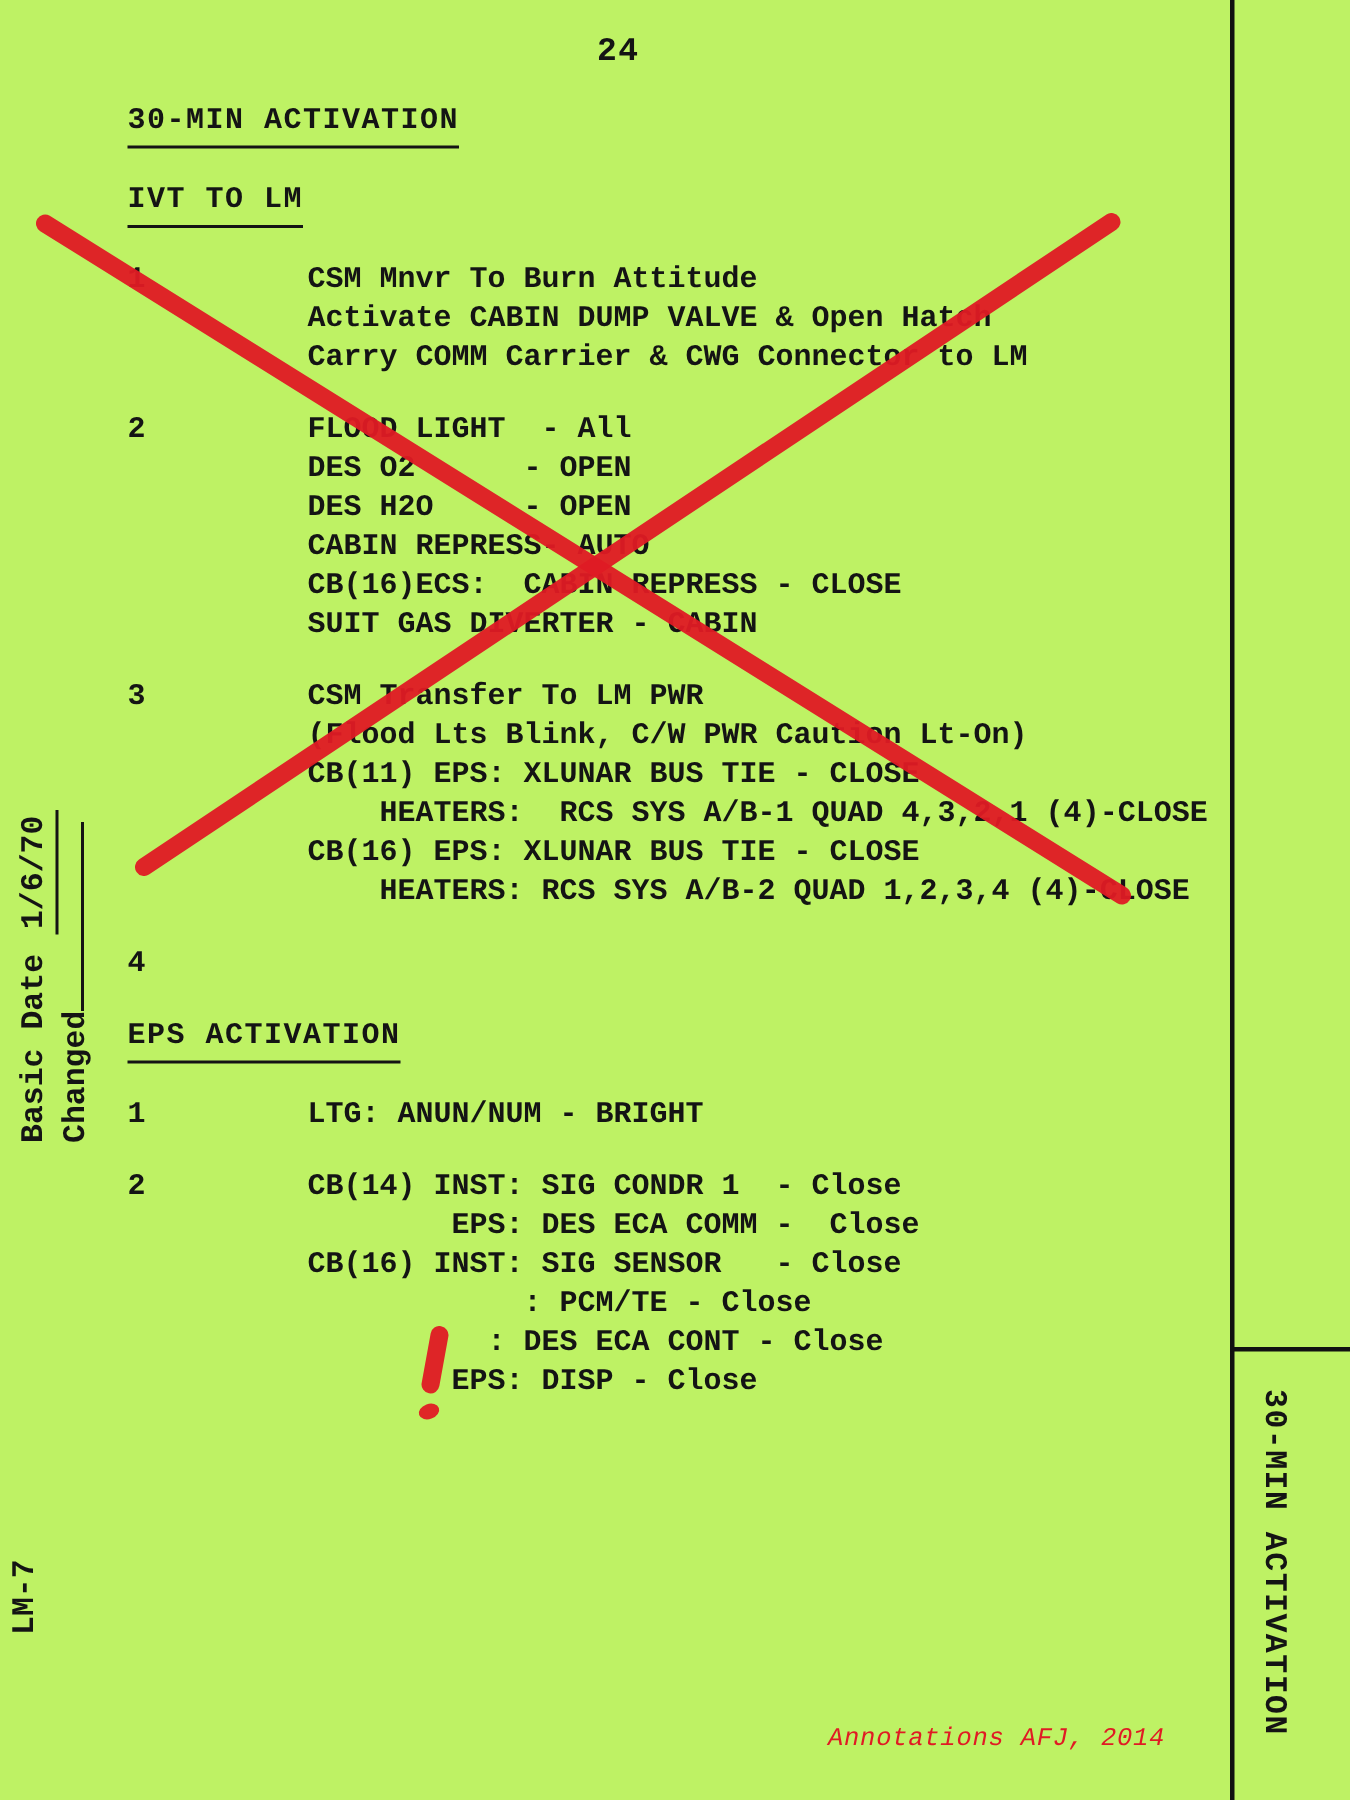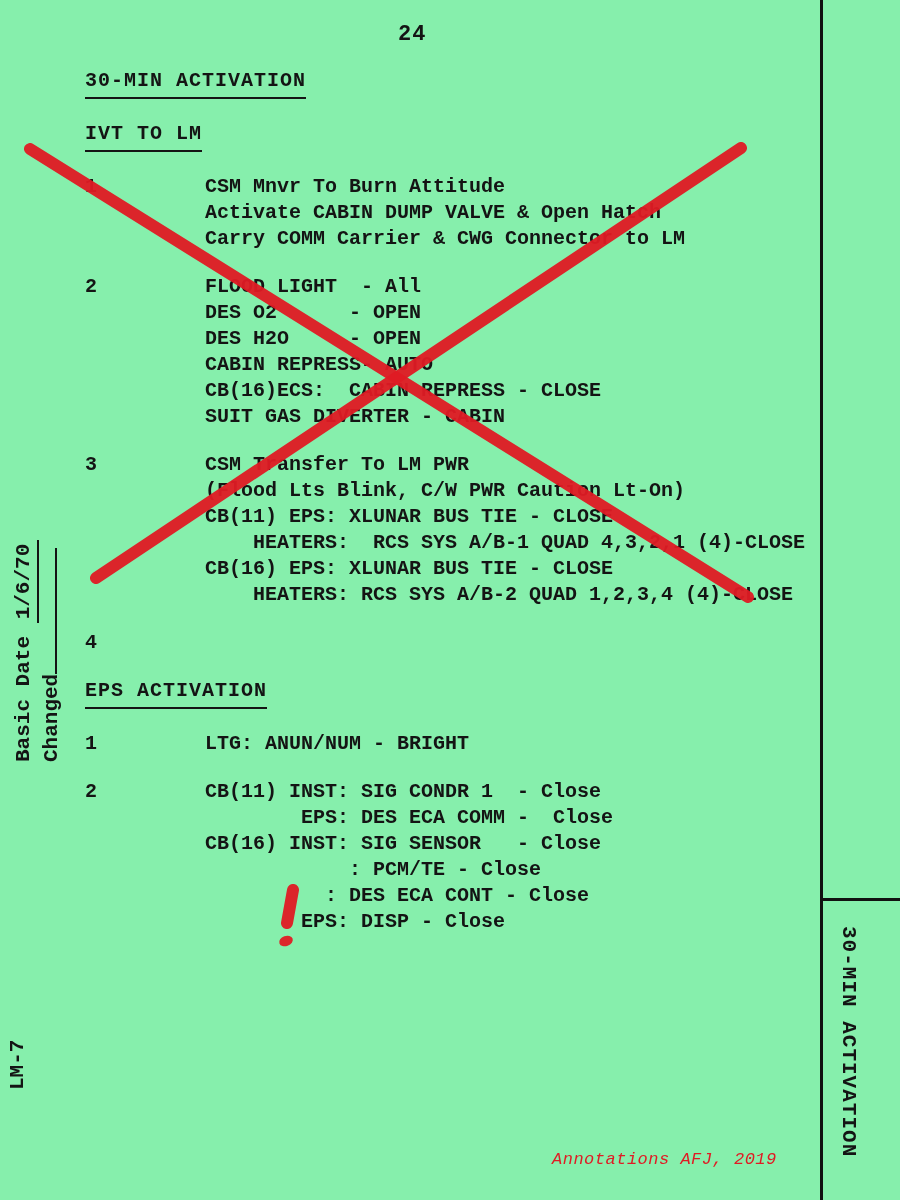--- a/index.html
+++ b/index.html
@@ -1,19 +1,19 @@
 <!DOCTYPE html>
 <html><head>
 <meta charset="utf-8">
 <style>
   html,body{margin:0;padding:0;background:#d8d8d8;}
   .page{
     position:relative;
     width:900px;height:1200px;
-    background:#86efac;
+    background:#bef264;
     overflow:hidden;
     font-family:"Liberation Mono","DejaVu Sans Mono",monospace;
     font-weight:bold;
     color:#141414;
   }
   .page-number{
     position:absolute;top:22px;left:398px;
     font-size:22px;letter-spacing:1px;
   }
   .content{
@@ -138,21 +138,21 @@
     <div class="item">
       <div class="num">1</div>
       <div class="lines">
         <div class="line">LTG: ANUN/NUM - BRIGHT</div>
       </div>
     </div>
 
     <div class="item">
       <div class="num">2</div>
       <div class="lines">
-        <div class="line">CB(11) INST: SIG CONDR 1  - Close</div>
+        <div class="line">CB(14) INST: SIG CONDR 1  - Close</div>
         <div class="line">        EPS: DES ECA COMM -  Close</div>
         <div class="line">CB(16) INST: SIG SENSOR   - Close</div>
         <div class="line">            : PCM/TE - Close</div>
         <div class="line">          : DES ECA CONT - Close</div>
         <div class="line">        EPS: DISP - Close</div>
       </div>
     </div>
 
   </div>
 
@@ -168,15 +168,15 @@
   <div class="tab-tick"></div>
   <div class="rot-right" id="right-tab">30-MIN ACTIVATION</div>
 
   <svg class="overlay" viewBox="0 0 900 1200">
     <line x1="30" y1="149" x2="748" y2="597" stroke="#e01b24" stroke-width="12" stroke-linecap="round" opacity="0.95"></line>
     <line x1="96" y1="578" x2="741" y2="148" stroke="#e01b24" stroke-width="12" stroke-linecap="round" opacity="0.95"></line>
     <line x1="293" y1="890" x2="287" y2="923" stroke="#e01b24" stroke-width="12" stroke-linecap="round" opacity="0.95"></line>
     <ellipse cx="286" cy="941" rx="7" ry="5" fill="#e01b24" transform="rotate(-20 286 941)" opacity="0.95"></ellipse>
   </svg>
 
-  <div class="credit" style="color: rgb(224, 27, 36);">Annotations AFJ, 2019</div>
+  <div class="credit" style="color: rgb(224, 27, 36);">Annotations AFJ, 2014</div>
 
 </div>
 
 </body></html>

